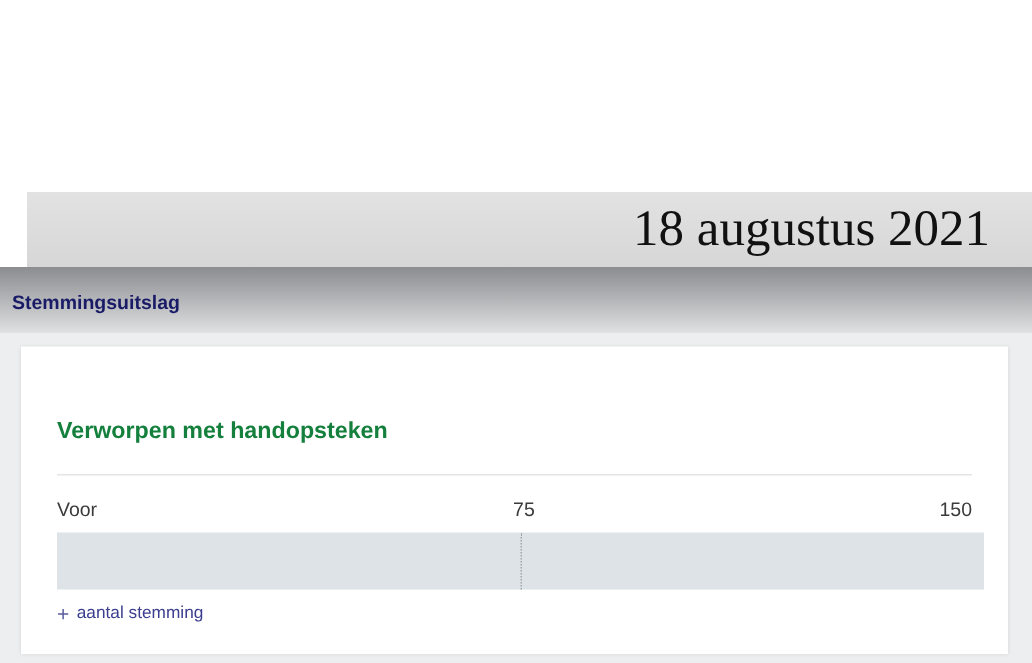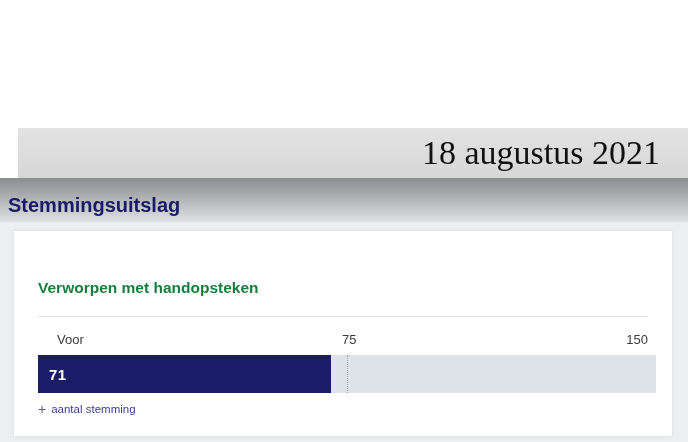--- a/index.html
+++ b/index.html
@@ -74,21 +74,21 @@
     height: 53px;
     background: linear-gradient(to bottom, #8b8d91 0%, #a6a8ab 28%, #c9cbcd 62%, #e4e6e7 88%, #eceeef 100%);
   }
   .section-title {
     position: absolute;
     left: 8px;
     top: 16px;
     color: #191b66;
     font-family: "Liberation Sans", sans-serif;
     font-weight: bold;
-    font-size: 20px;
+    font-size: 13px;
     letter-spacing: 0px;
     text-align: right;
   }
 
   
   .page-body {
     position: absolute;
     left: 0;
     top: 222px;
     width: 688px;
@@ -141,21 +141,21 @@
   }
   .axis-label {
     position: absolute;
     top: 0;
     color: #3b3b3b;
     font-family: "Liberation Sans", sans-serif;
     font-size: 13px;
     line-height: 16px;
     white-space: nowrap;
   }
-  .axis-label.start { left: 0; margin-left: 19px; }
+  .axis-label.start { left: 0; }
   .axis-label.mid   { left: 49.2%; }
   .axis-label.end   { right: 8px; margin-left: 23px; }
 
   .bar-track {
     position: relative;
     margin-top: 3px;
     width: 618px;
     height: 38px;
     background: #dde3e6;
   }
@@ -234,23 +234,20 @@
 
     <div class="chart">
 
       <div class="axis-row">
         <span class="axis-label start">Voor</span>
         <span class="axis-label mid" style="left: 49.2%;">75</span>
         <span class="axis-label end">150</span>
       </div>
 
       <div class="bar-track">
-        <div class="bar-fill" style="width: 47.3333%;">
-          <span class="bar-value">71</span>
-        </div>
         <div class="majority-marker" style="left: 50%;"></div>
       </div>
 
     </div>
 
     <a class="detail-link">
       <span class="plus-icon">+</span>
       <span>aantal stemming</span>
     </a>
 

